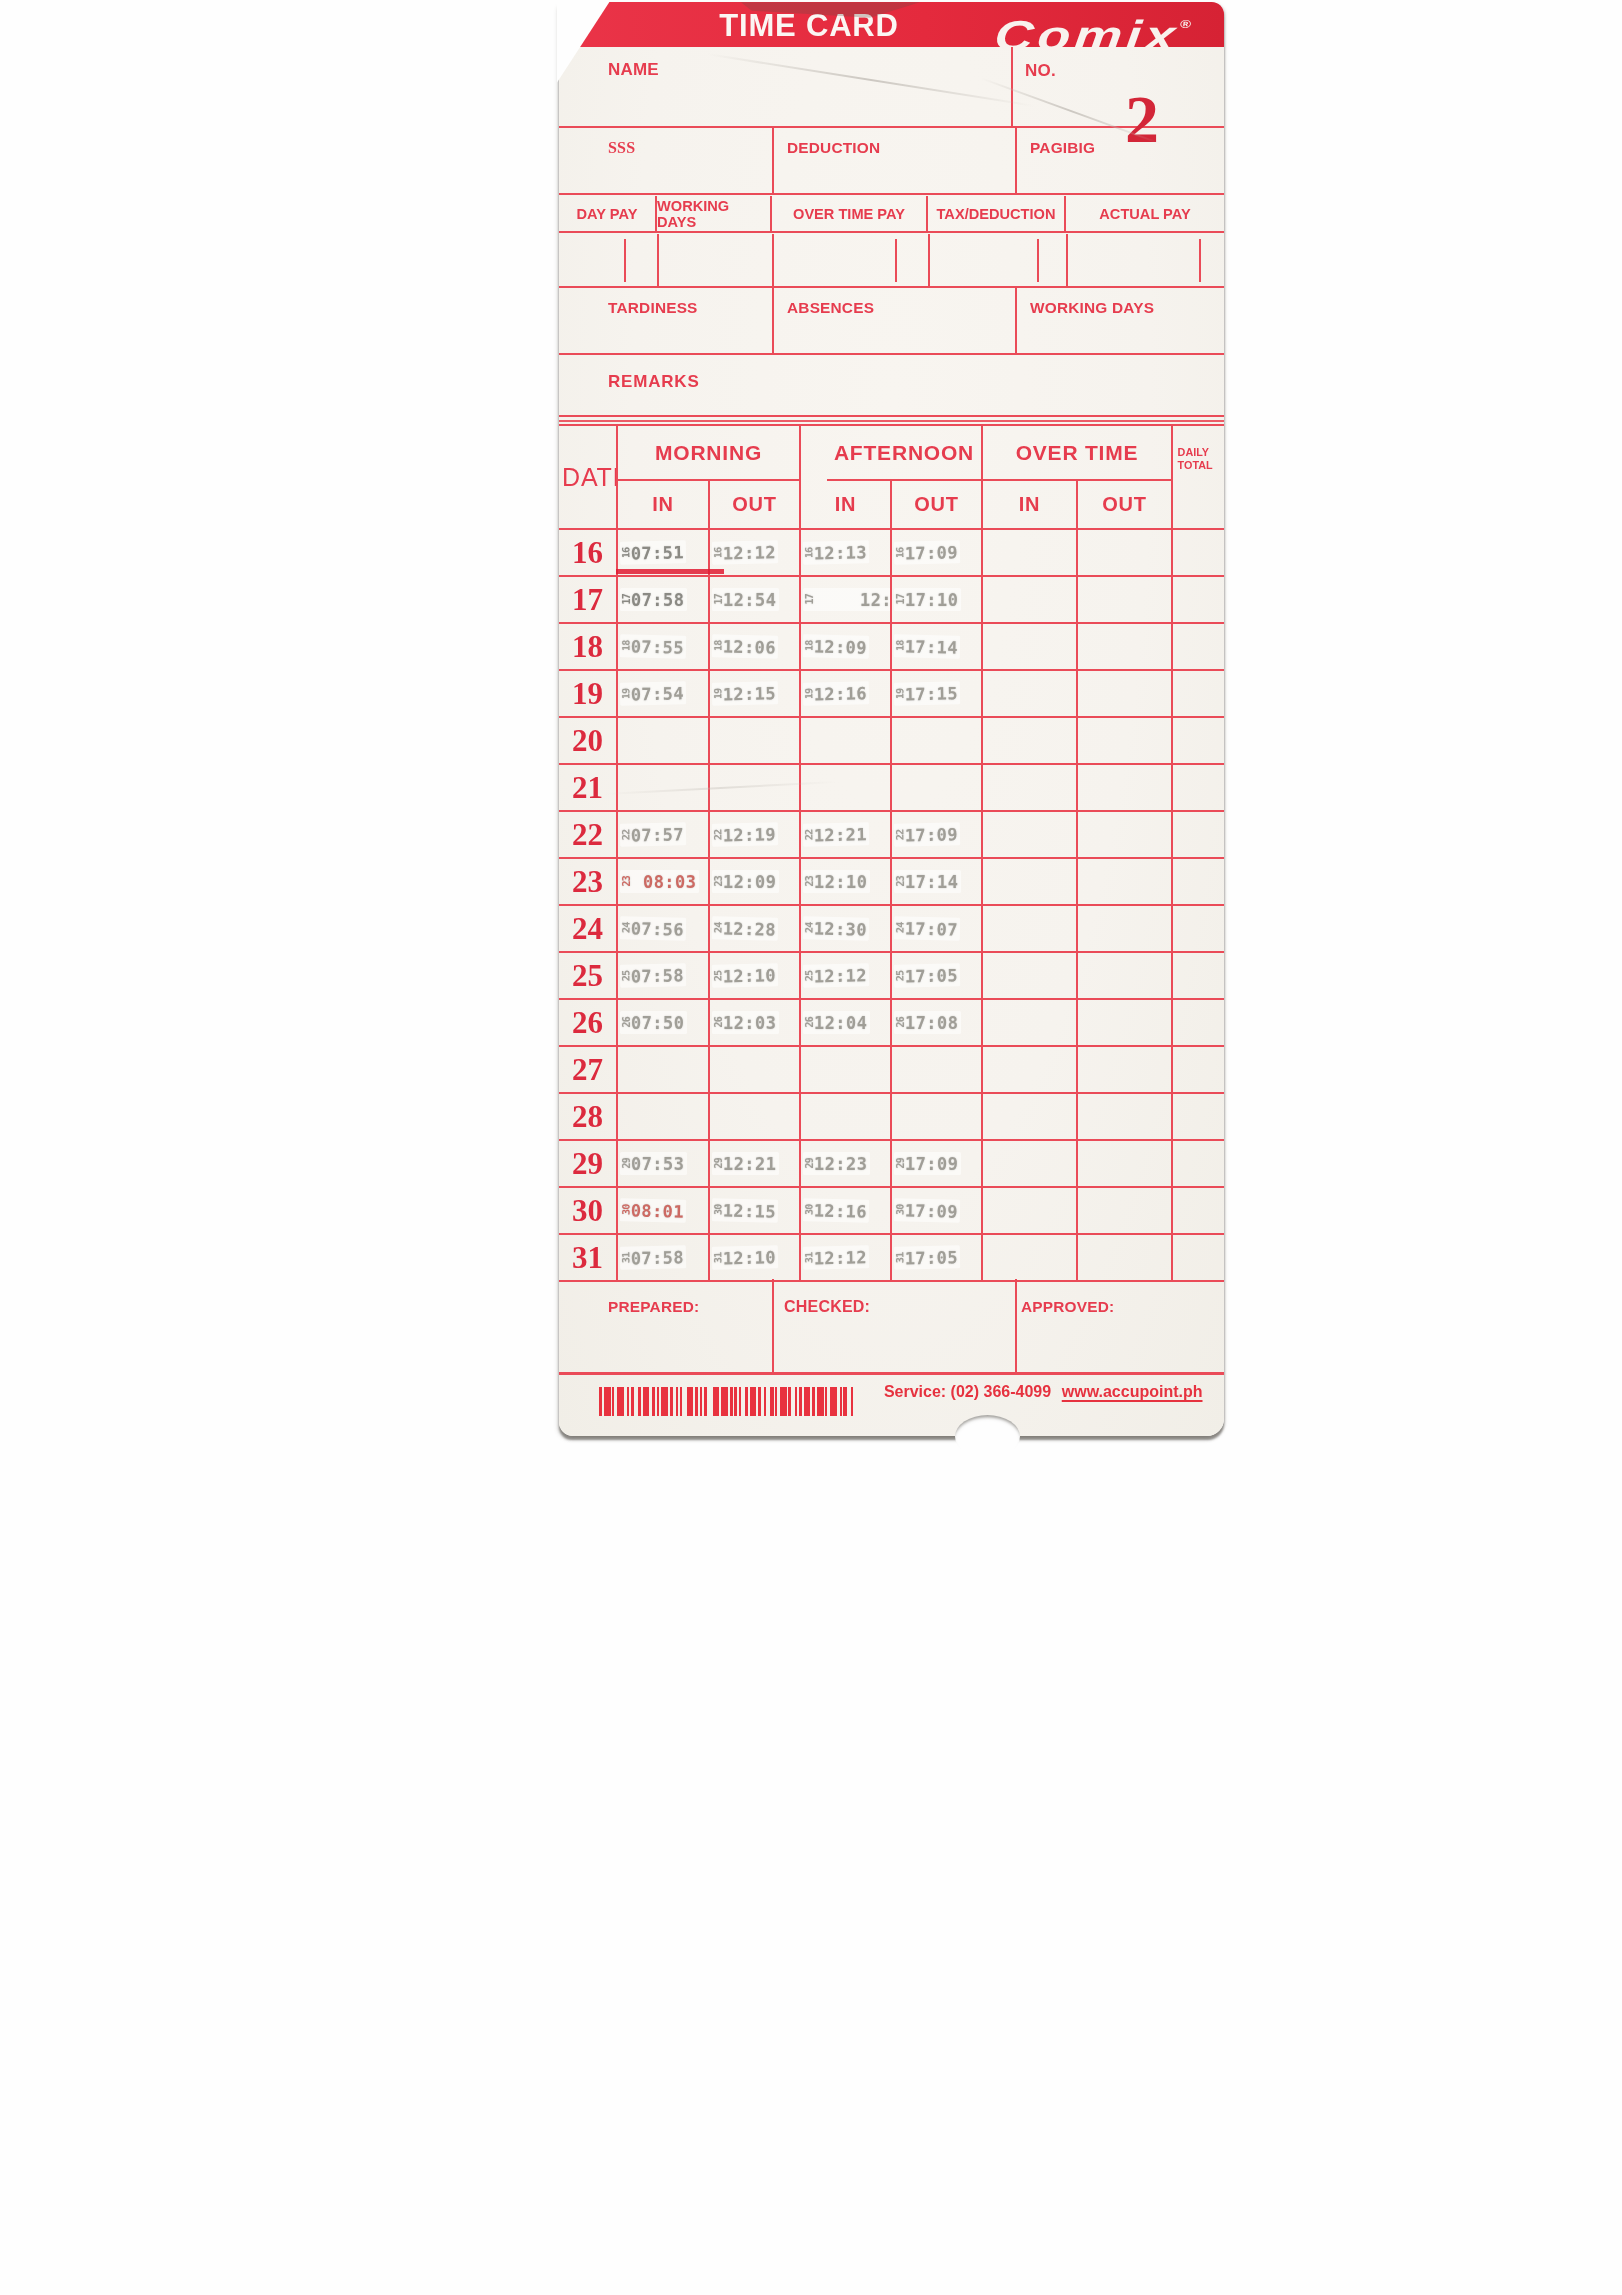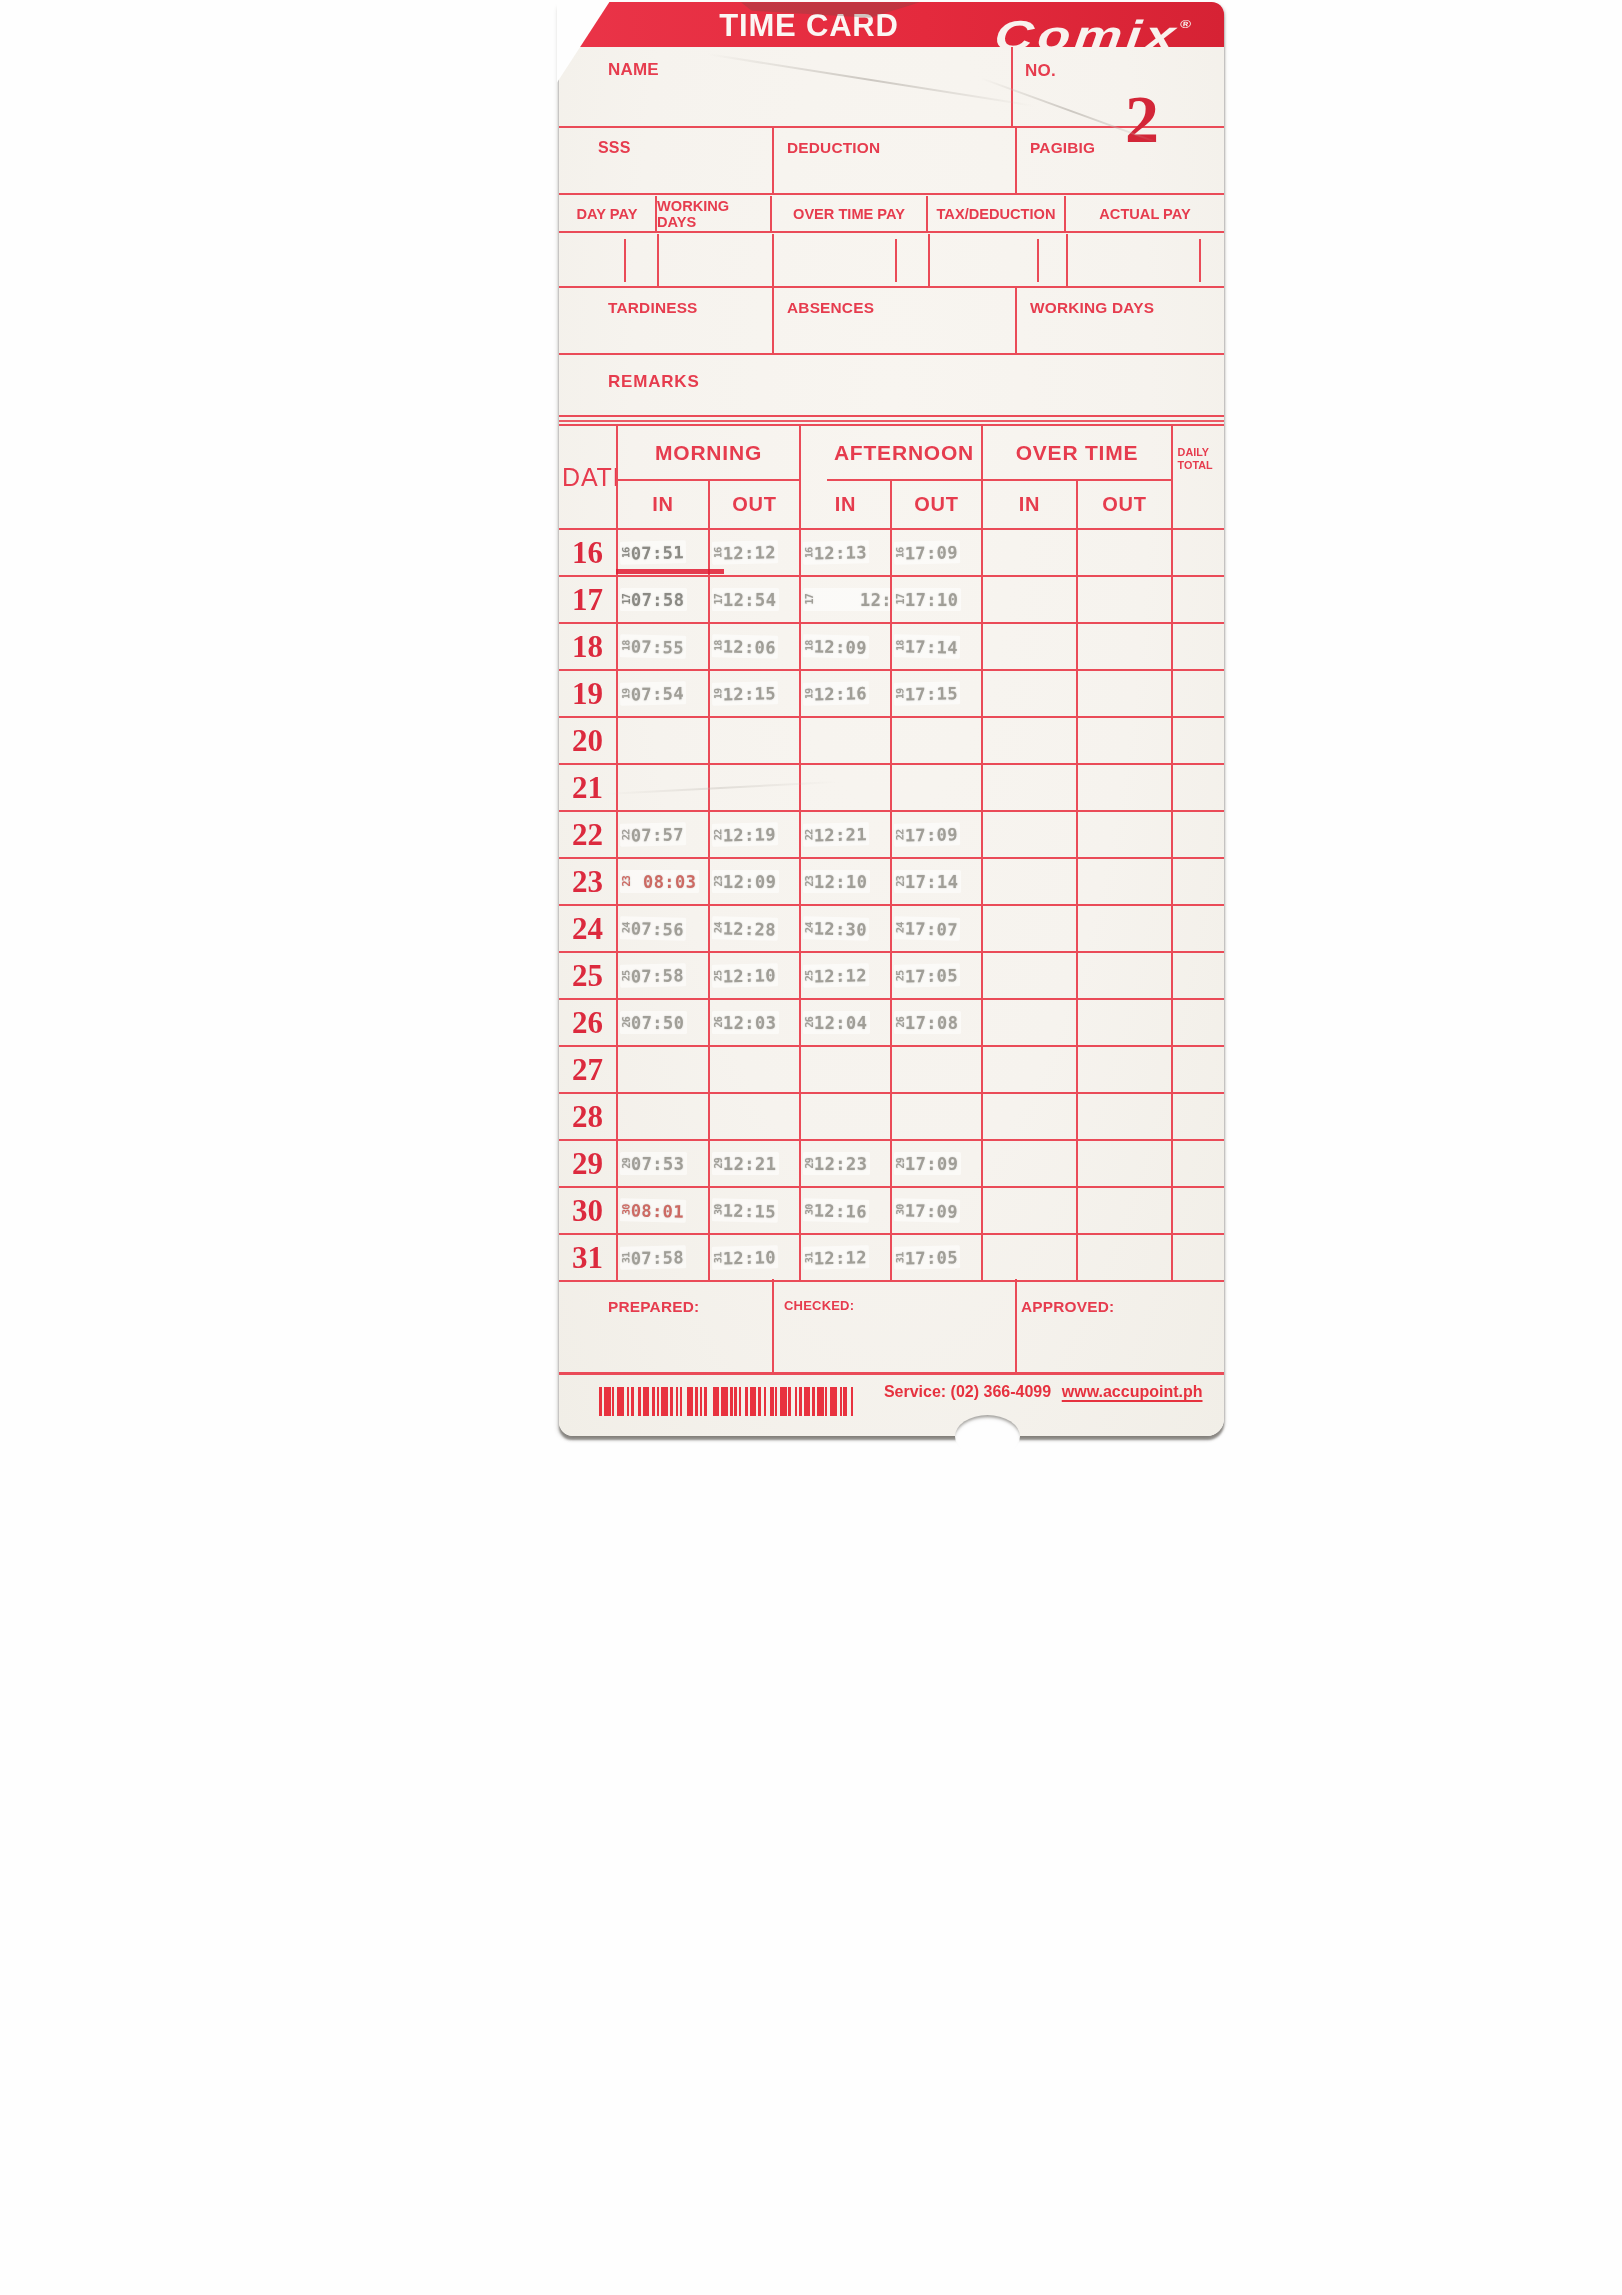--- a/index.html
+++ b/index.html
@@ -63,21 +63,21 @@
   .row-name{top:45px;height:79px;border-bottom:2.3px solid var(--g);}
   .row-name .nm{left:49px;top:12.3px;font-size:17px;}
   .row-name .vd{left:452px;}
   .row-name .no{left:466px;top:14px;font-size:17px;}
   .no-value{
     position:absolute;right:65px;top:38px;color:#d32638;font-size:68px;font-weight:700;
     font-family:"Liberation Serif",serif;line-height:1;
   }
   
   .row-sss{top:126px;height:65px;border-bottom:2.3px solid var(--g);}
-  .row-sss .l1{left:39px;top:10.8px;font-size:16px;}
+  .row-sss .l1{left:49px;top:10.8px;font-size:16px;font-family:Liberation Serif, serif;}
   .row-sss .l2{left:228px;top:10.8px;font-size:15.4px;}
   .row-sss .l3{left:471px;top:10.8px;font-size:15.4px;}
   .row-sss .v1{left:213px;} .row-sss .v2{left:456px;}
   
   .row-payhead{top:194px;height:35px;border-bottom:2.3px solid var(--g);display:flex;}
   .row-payhead .cell{display:flex;align-items:center;justify-content:center;
     color:var(--lab);font-weight:700;font-size:14.6px;border-right:2.3px solid var(--g);box-sizing:border-box;}
   .row-payhead .cell:last-child{border-right:none;}
   
   .row-payval{top:232px;height:52px;border-bottom:2.3px solid var(--g);}
@@ -127,21 +127,21 @@
   .stamp .pfx{display:inline-block;transform:rotate(-90deg);font:700 10px "DejaVu Sans Mono",monospace;
               width:10px;letter-spacing:-0.8px;}
   .stamp .t{font:700 17px "DejaVu Sans Mono",monospace;letter-spacing:0.4px;}
   .stamp.late{color:var(--stampred);}
   .stamp.dark{color:var(--stampdark);}
   .row16-mark{position:absolute;left:57px;top:567px;width:108px;height:4.6px;background:#e01a31;opacity:.85;z-index:3;}
 
   
   .row-footer{top:1277px;height:93px;border-bottom:3.1px solid var(--g);}
   .row-footer .l1{left:49px;top:18.5px;font-size:15.4px;}
-  .row-footer .l2{left:225px;top:18.5px;font-size:13px;}
+  .row-footer .l2{left:225px;top:18.5px;font-size:16px;}
   .row-footer .l3{left:462px;top:18.5px;font-size:15.4px;}
   .row-footer .v1{left:213px;} .row-footer .v2{left:456px;}
 
   
   .barcode{position:absolute;left:40px;top:1385px;height:29px;display:flex;align-items:stretch;}
   .barcode .b{background:#e8323f;margin-right:0;}
   .service{position:absolute;right:21.5px;top:1381px;color:#e6323f;font-weight:700;font-size:16px;}
   .service .url{text-decoration:underline;text-underline-offset:3.1px;text-decoration-thickness:1.9px;margin-left:6.2px;}
 
   .notch{

